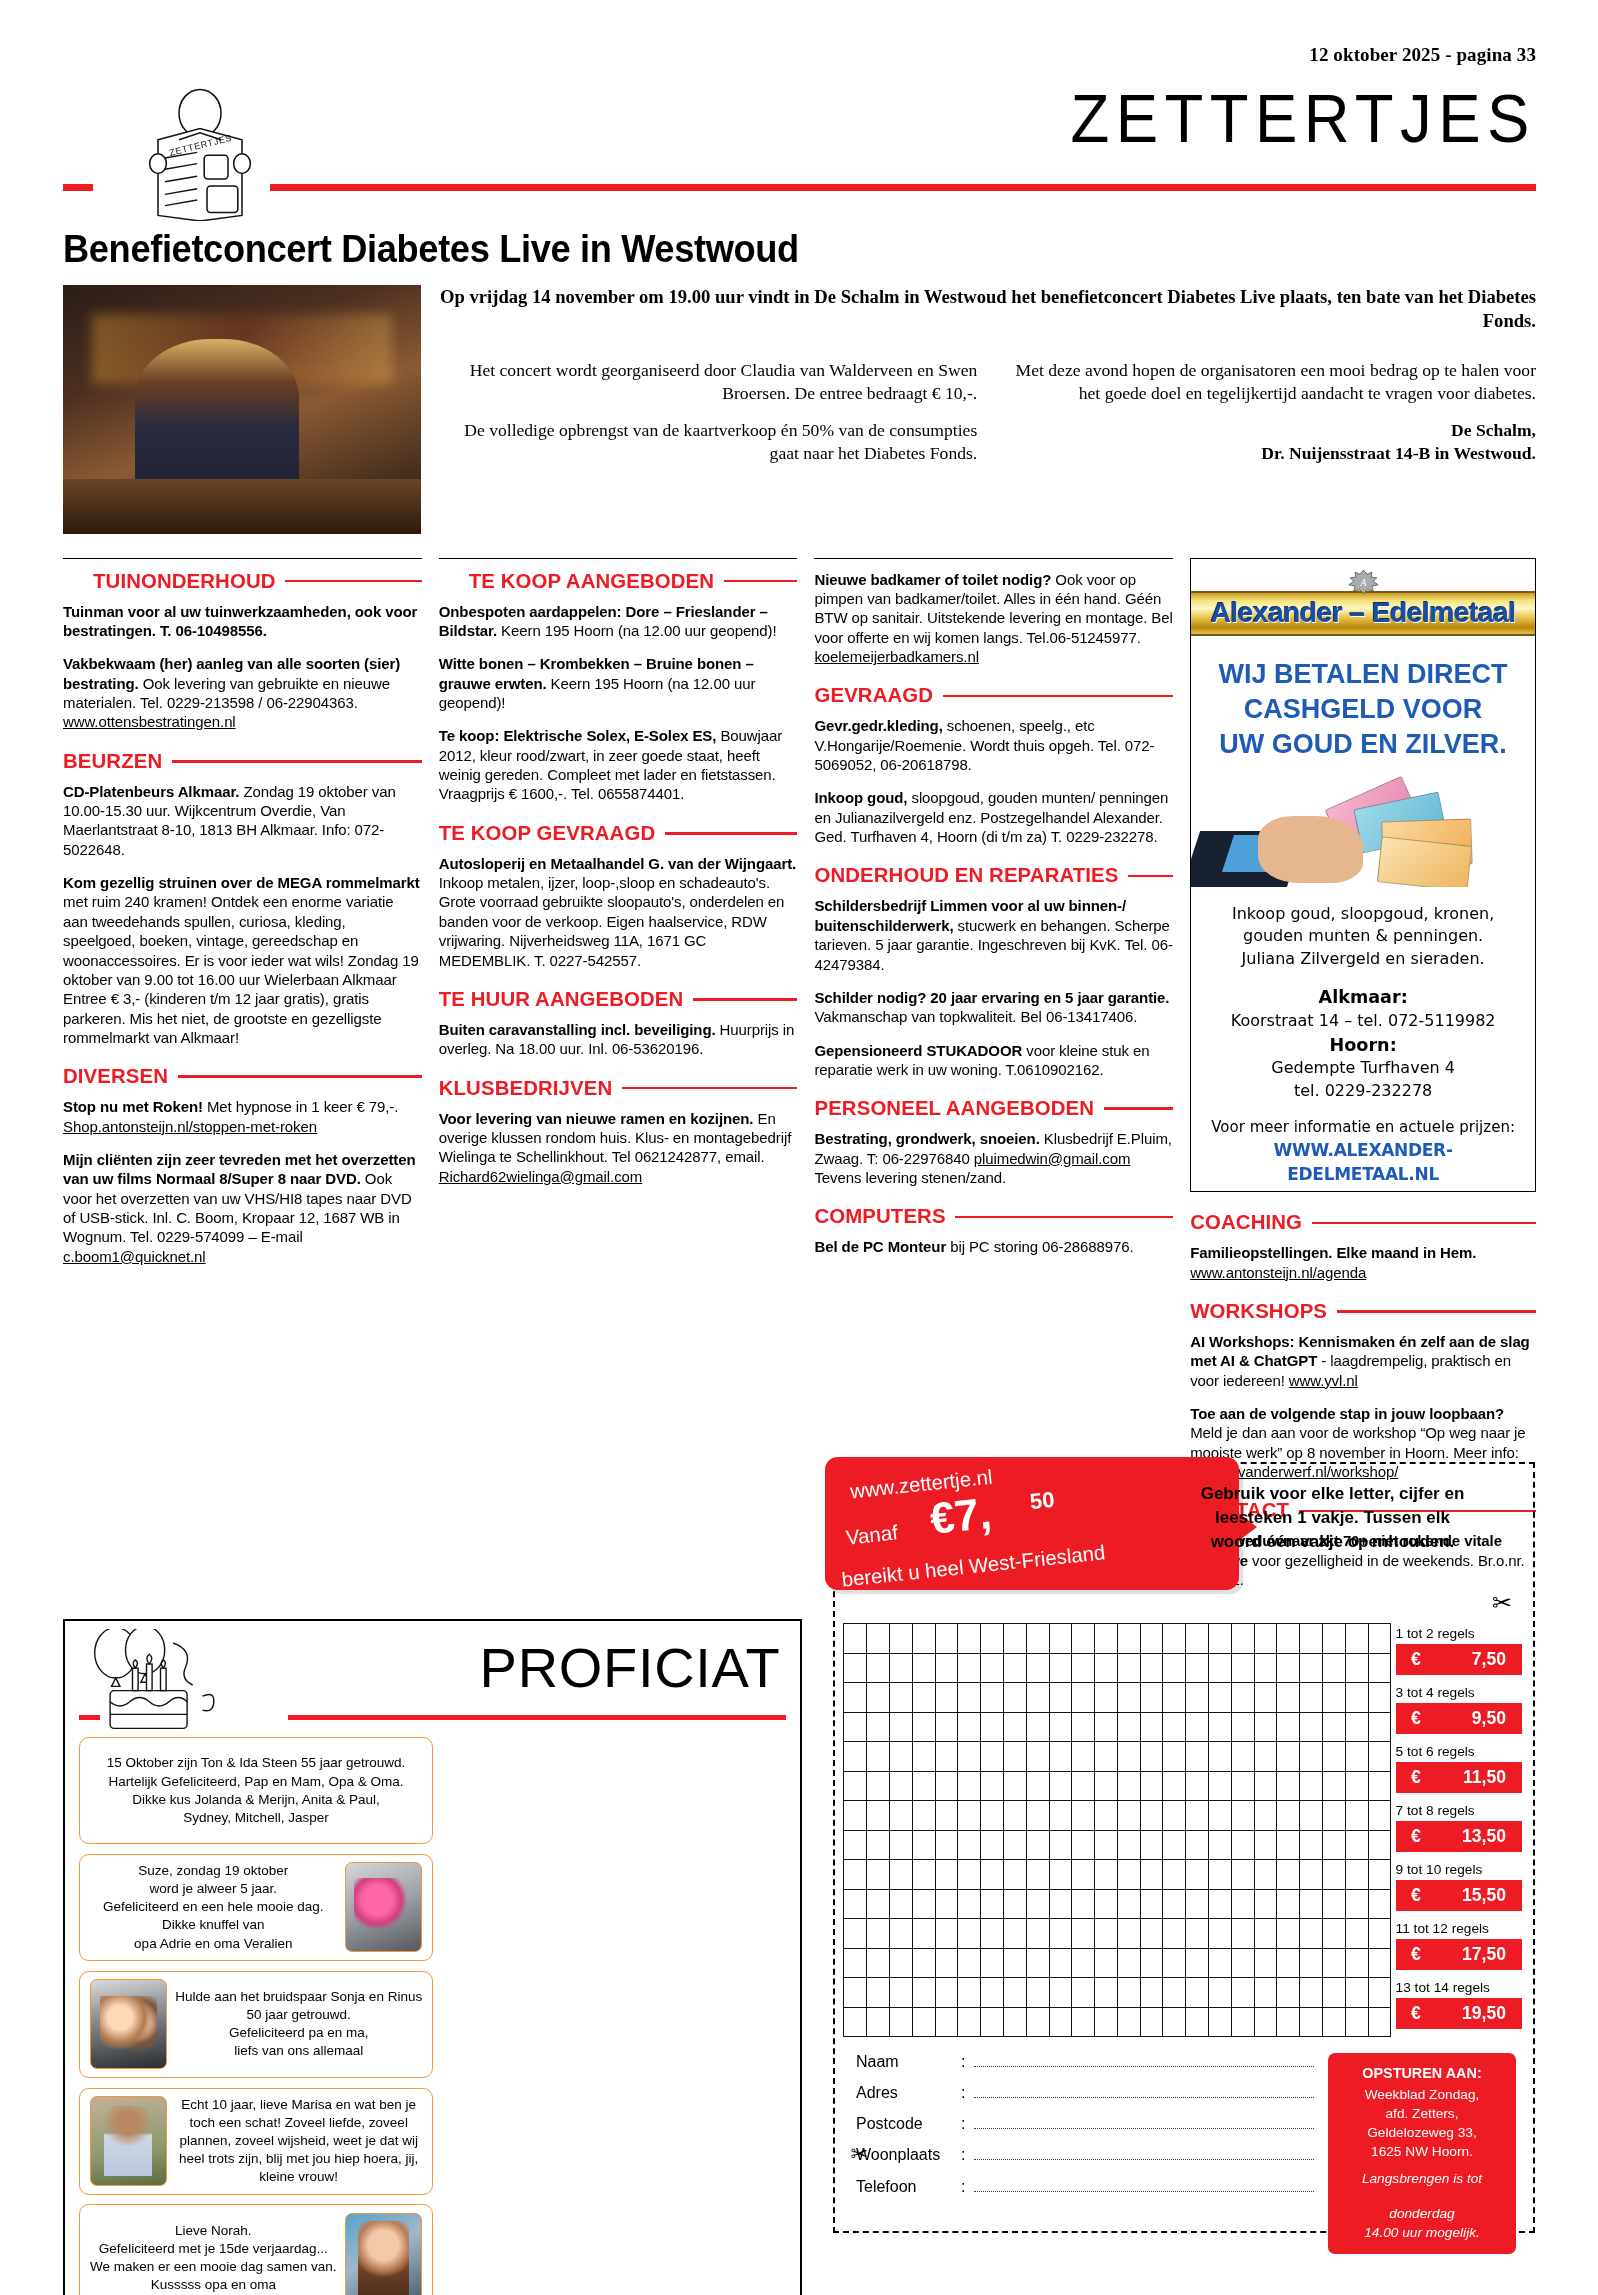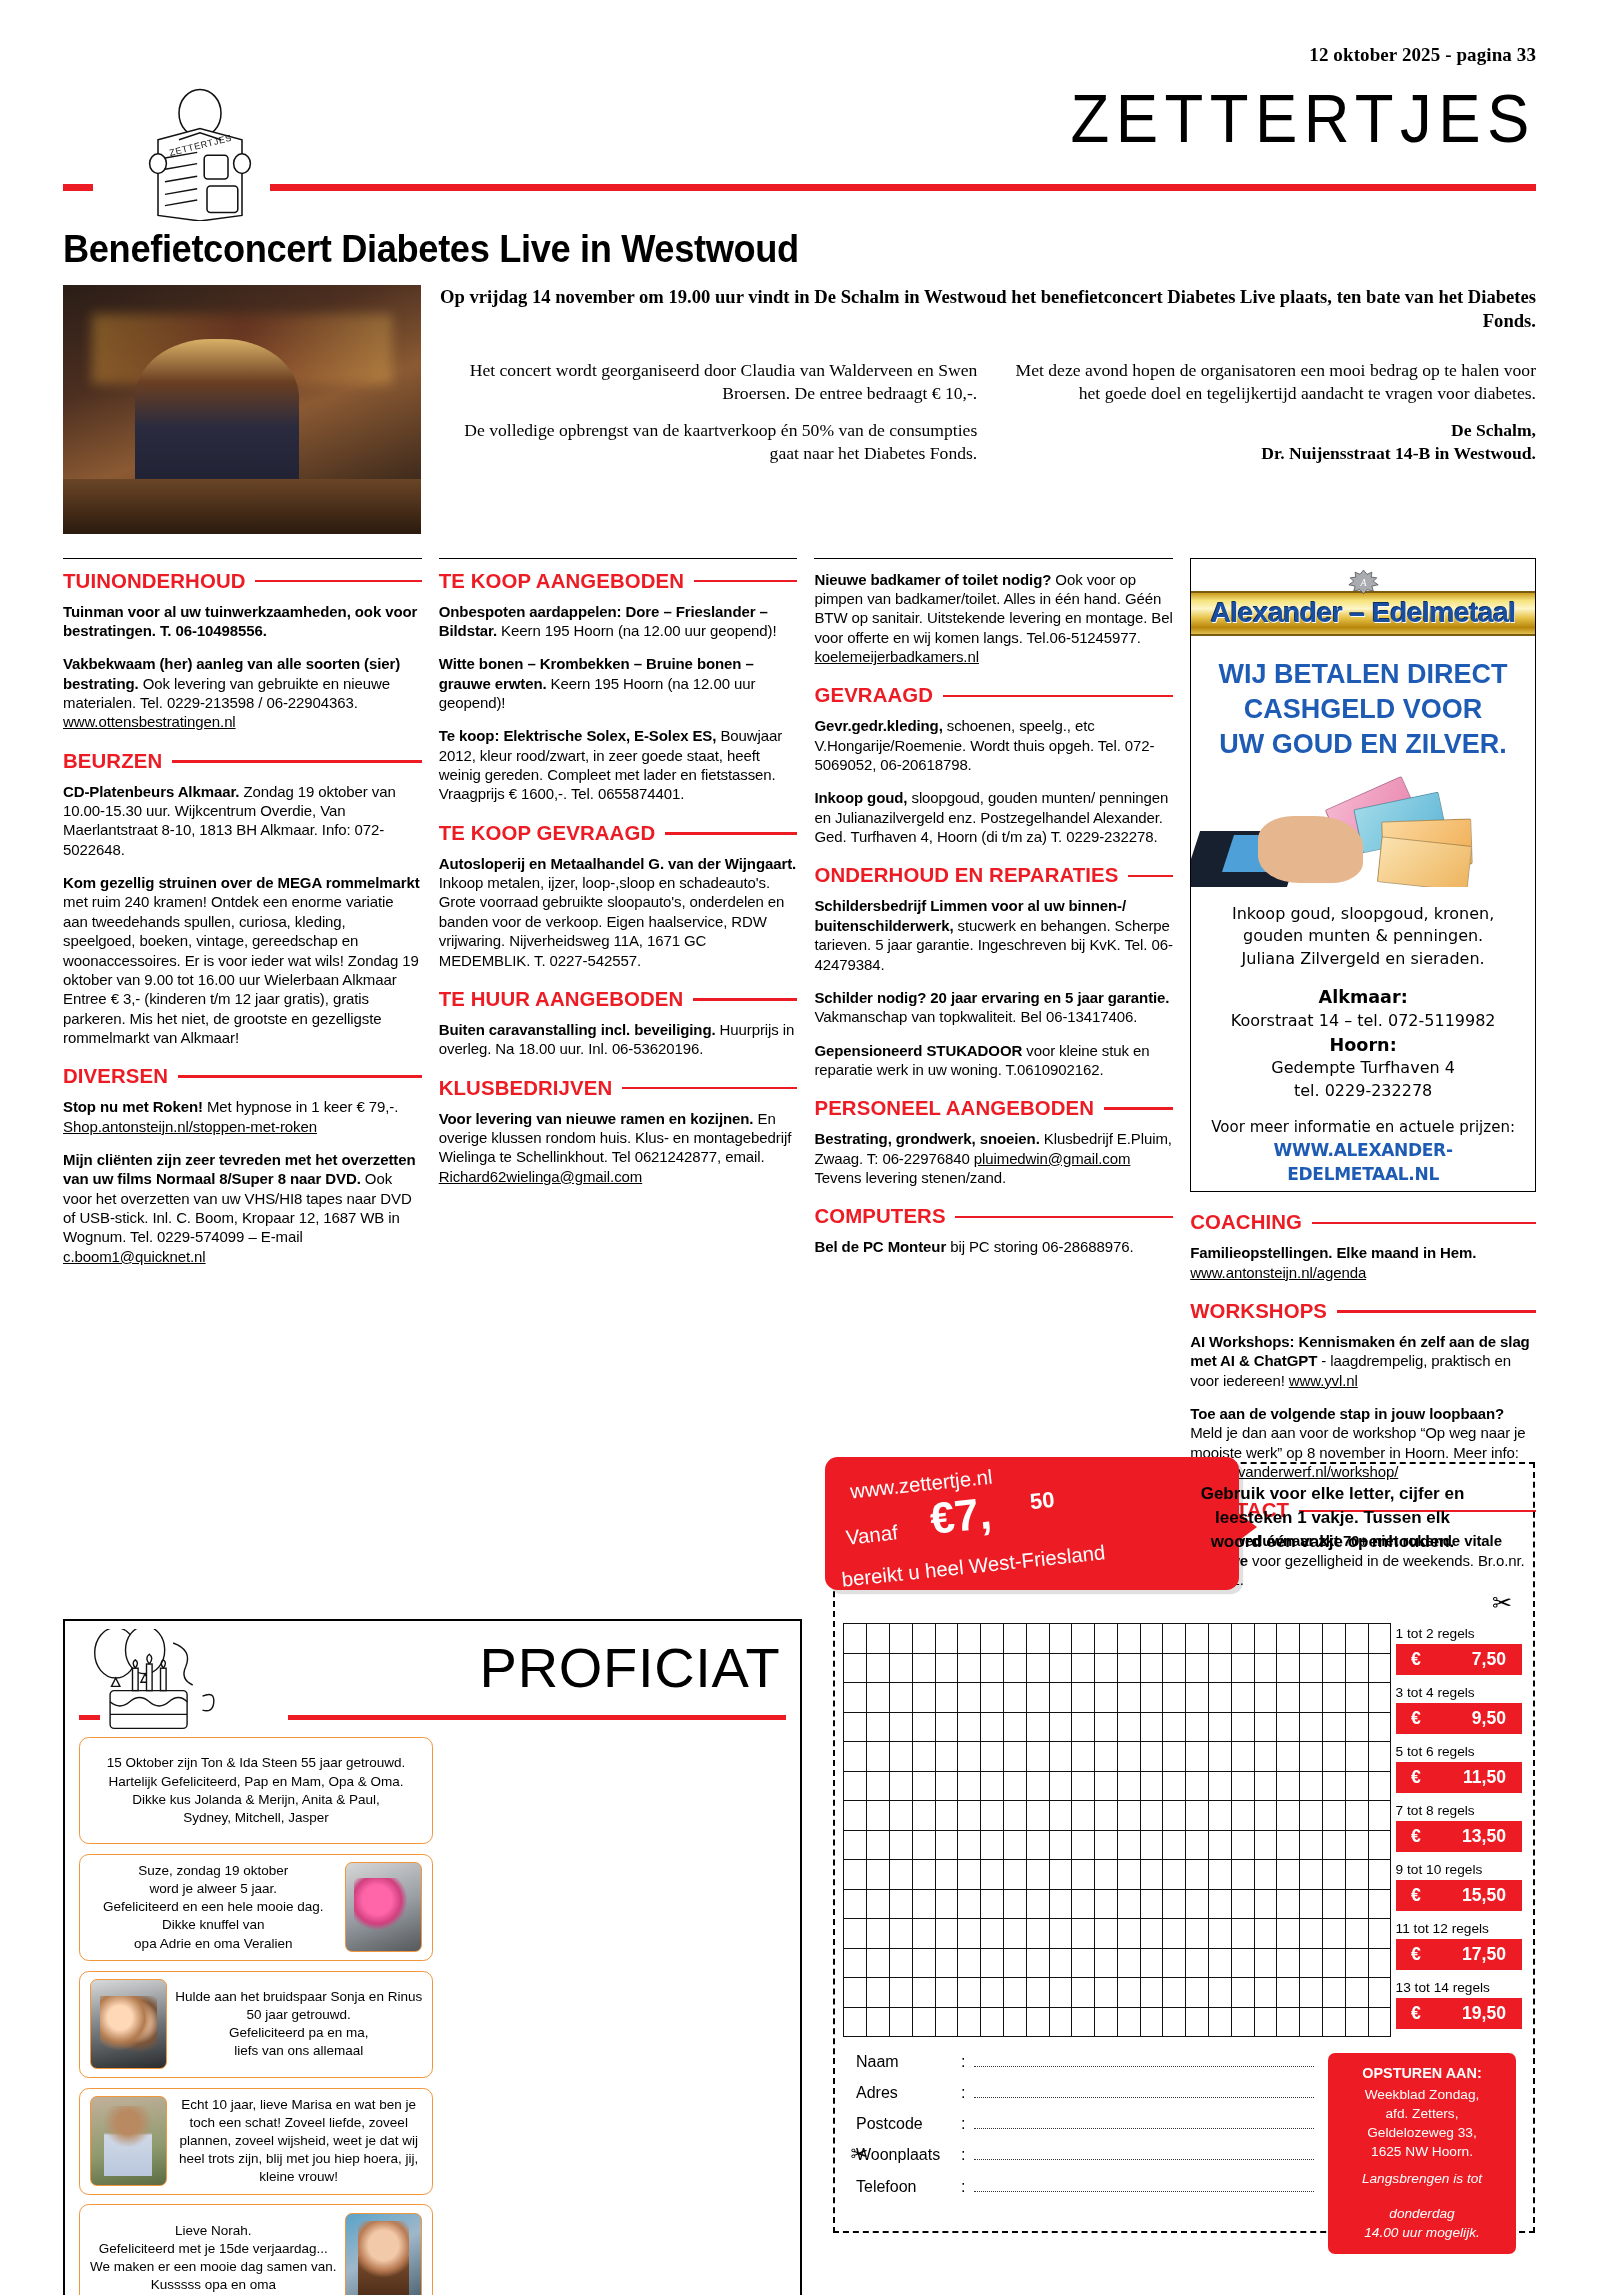--- a/index.html
+++ b/index.html
@@ -61,21 +61,21 @@
   .lead-cols p { margin-bottom:14px; }
   .lead-cols p.b { font-weight:bold; }
 
   
   .classifieds { display:flex; gap:17px; margin-top:24px; }
   .col { width:361px; }
   .cat-head {
     display:flex; align-items:center; gap:9.8px;
     margin-top:18px; margin-bottom:9px;
   }
-  .cat-head:first-child { margin-top:0; }
+  .cat-head:first-child { margin-top:0;margin-left:30px; }
   .cat-head .t {
     color:#ed1c24; font-weight:bold; font-size:20.4px; letter-spacing:0.1px; white-space:nowrap;
   }
   .cat-head .l { flex:1; height:2.5px; background:#ed1c24; }
   .ad { font-size:15px; line-height:1.29; margin-bottom:14px; letter-spacing:-0.1px; }
   .ad b { font-weight:bold; }
   .ad u { text-decoration:underline; }
   .divider-top { border-top:1.4px solid #000; padding-top:11.2px; }
 
   

